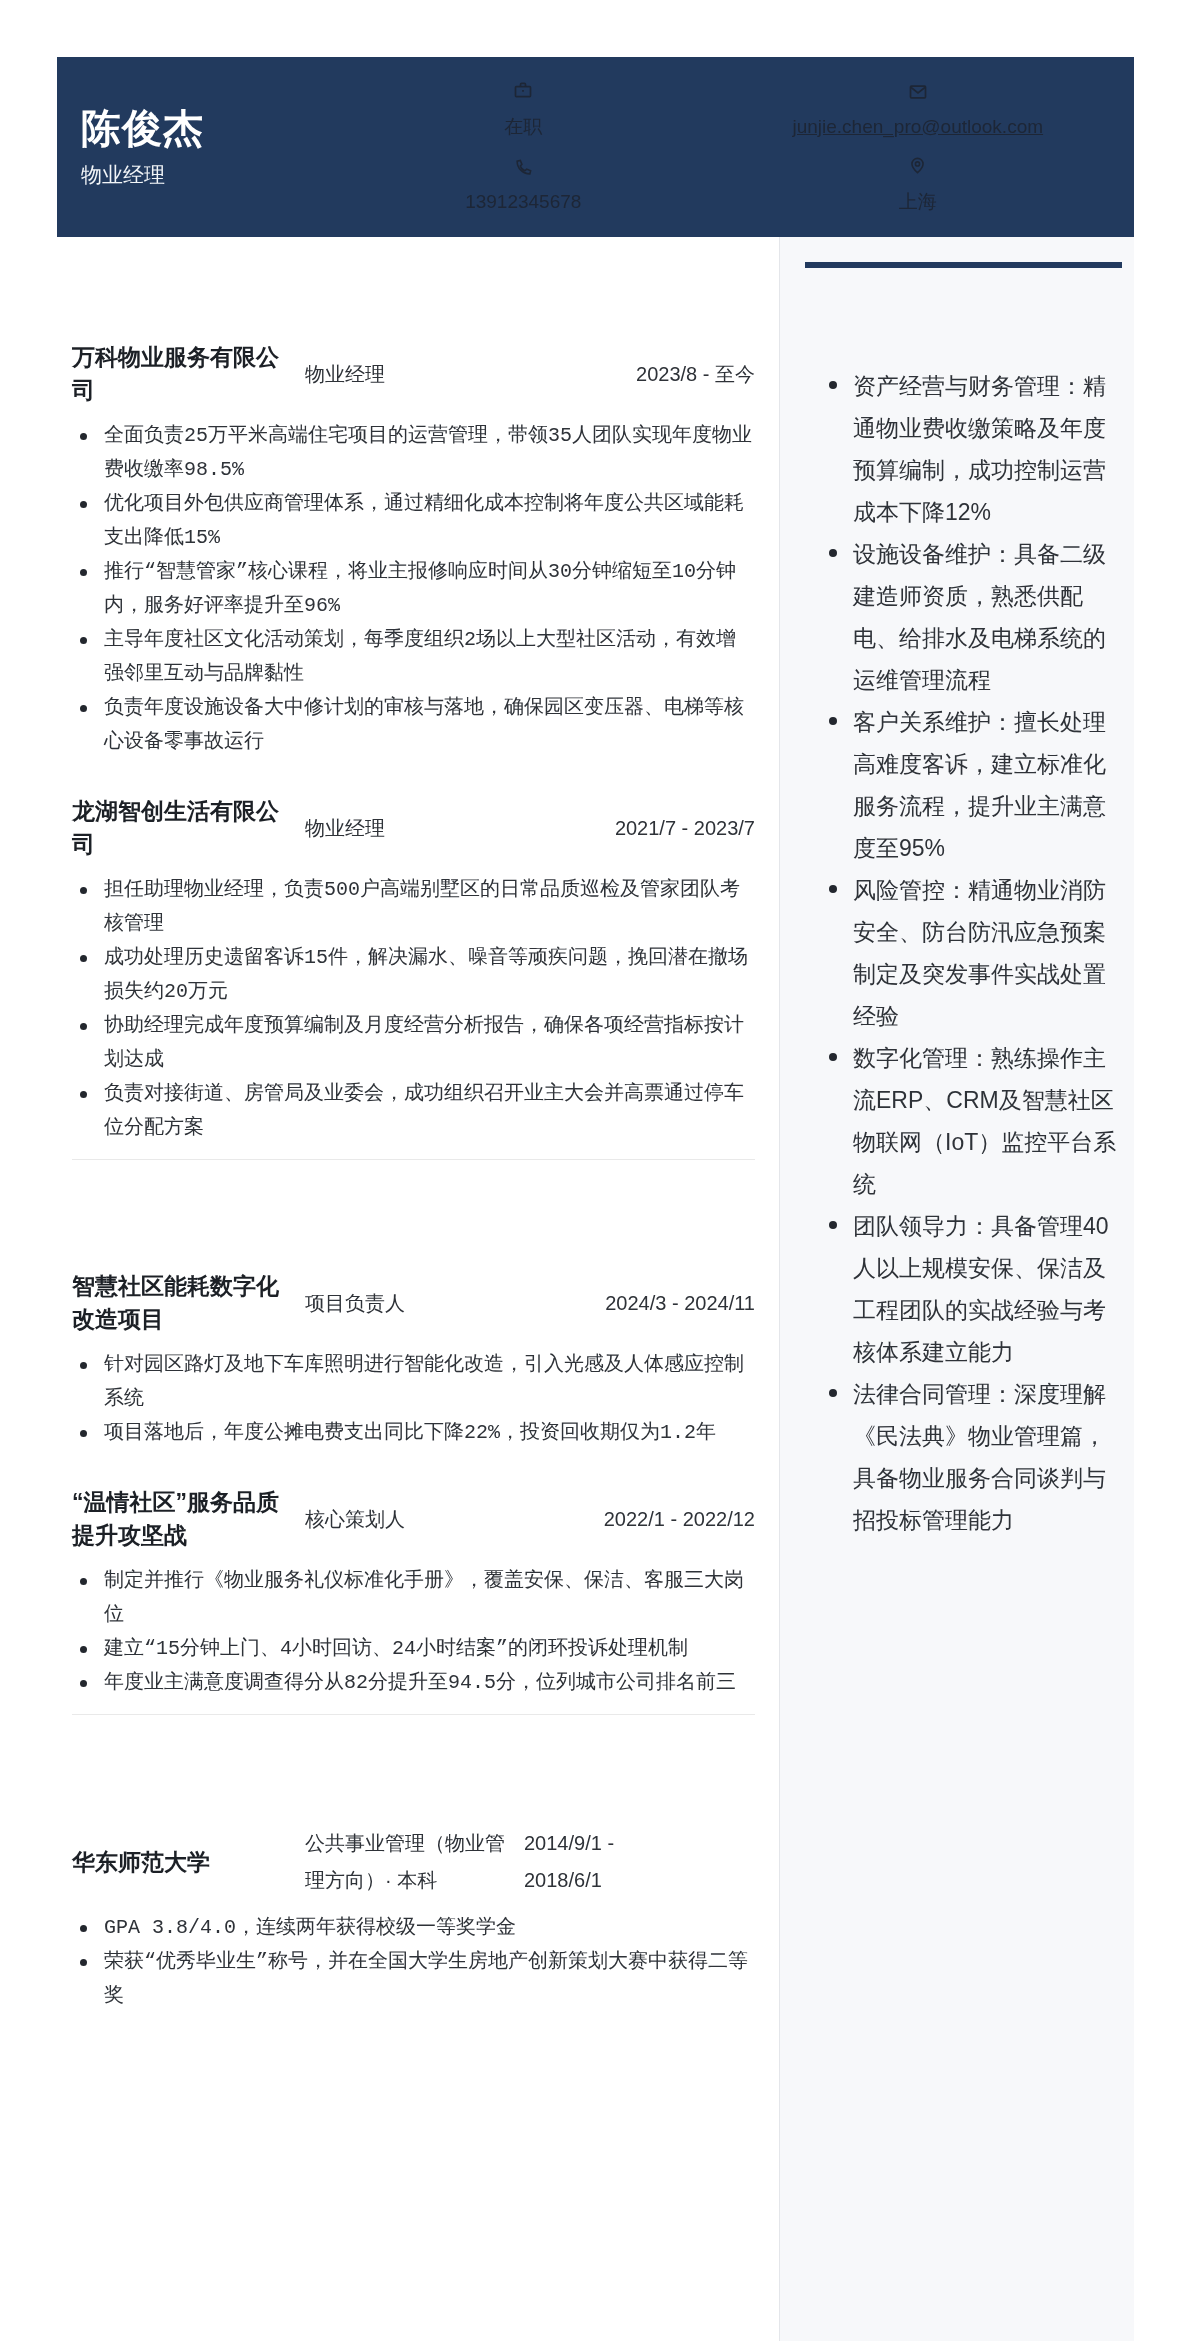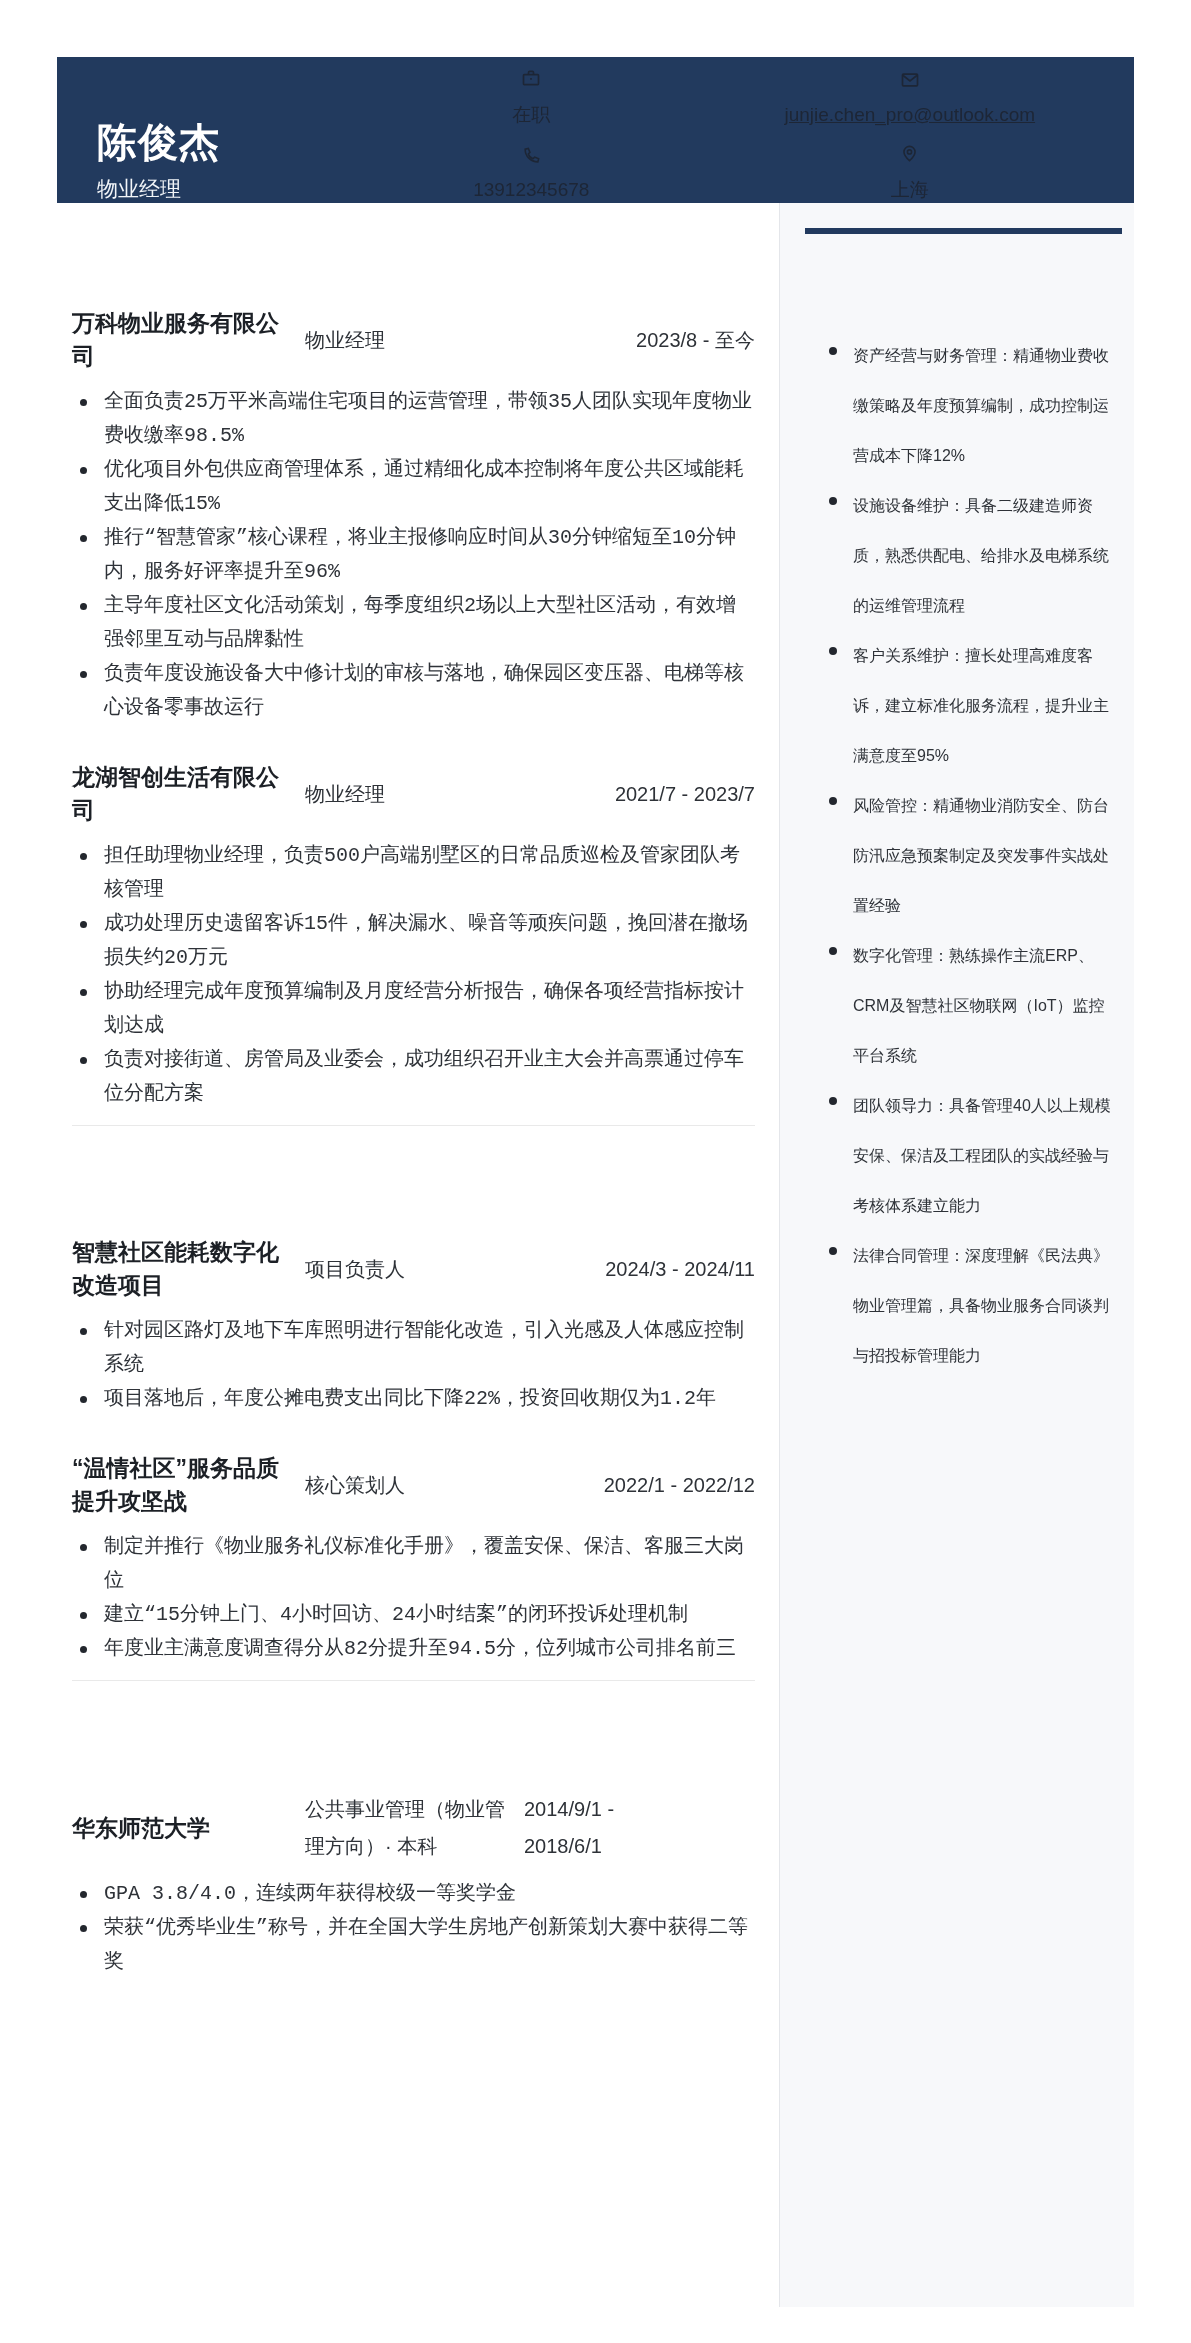--- a/index.html
+++ b/index.html
@@ -8,22 +8,22 @@
     width:1191px; height:2343px;
     font-family:"Liberation Sans","DejaVu Sans",sans-serif;
     color:#2e3238;
     position:relative;
   }
   .card { margin:57px 57px 0 57px; width:1077px; }
 
   
   .hero {
     background:#223a5e; color:#ffffff;
-    height:146px; display:flex; align-items:flex-end;
-    padding:0 40px;
+    height:180px; display:flex; align-items:center;
+    padding:0 24px;
   }
   .hero-left { width:250px; }
   .hero-name { font-size:40px; font-weight:700; letter-spacing:1px; line-height:1.15; }
   .hero-title { font-size:21px; margin-top:10px; color:#f2f5f8; }
   .hero-contacts {
     flex:1; display:grid; grid-template-columns:1fr 1fr;
     column-gap:10px; row-gap:16px; align-items:center;
     color:#1d2636; font-size:19px;
   }
   .contact-item { display:flex; align-items:center; gap:9px; white-space:nowrap;flex-direction:column; }
@@ -65,21 +65,21 @@
   ul.bullets li::before {
     content:""; position:absolute; left:8px; top:14px;
     width:7px; height:7px; border-radius:50%; background:#23272e;
   }
 
   
   .skills-rule { height:6px; width:317px; background:#223a5e; margin-left:3px; }
   ul.skills { list-style:none; margin-top:97px; }
   ul.skills li {
     position:relative; padding-left:51px;
-    font-size:16px; line-height:50px; color:#2e3238;
+    font-size:23px; line-height:42px; color:#2e3238;
   }
   ul.skills li::before {
     content:""; position:absolute; left:27px; top:16px;
     width:8px; height:8px; border-radius:50%; background:#23272e;
   }
 </style>
 </head>
 <body>
 
 <div class="card">

